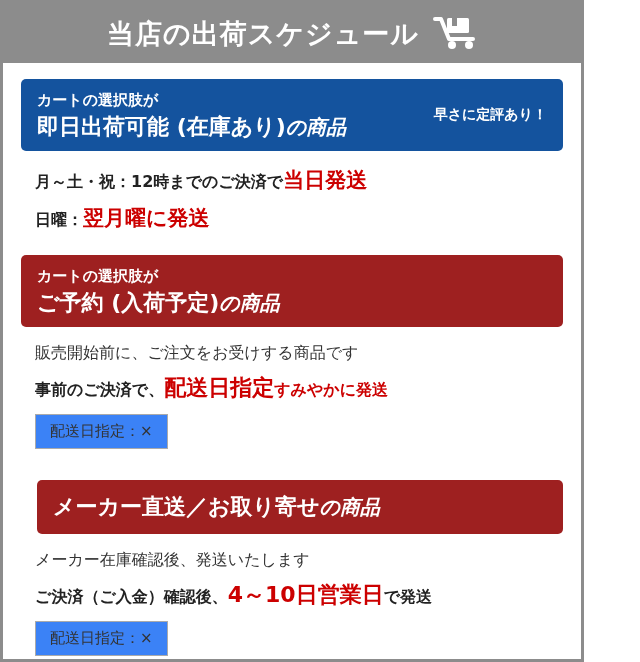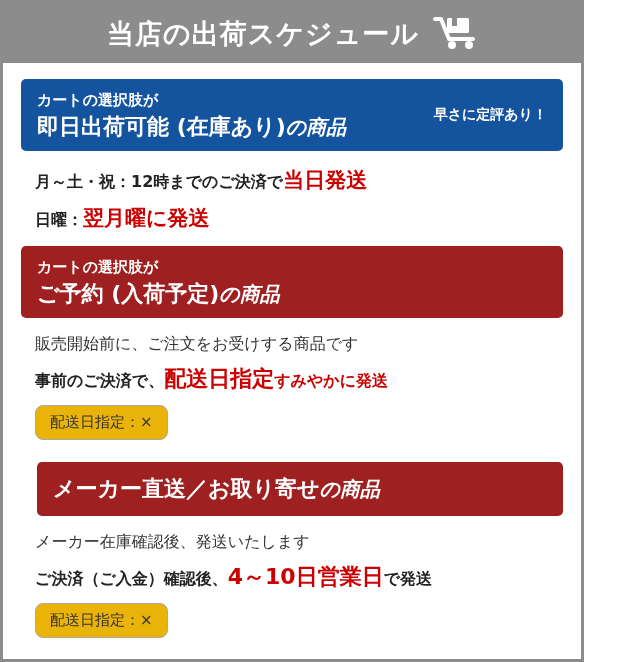--- a/index.html
+++ b/index.html
@@ -82,21 +82,21 @@
     white-space: nowrap;
     align-self: center;
     padding-left: 10px;
     text-align: center;
   }
   .band-single {
     padding: 12px 16px;
     margin-left: 16px;
   }
   .detail {
-    padding: 14px 8px 6px 14px;
+    padding: 14px 8px 15px 14px;
   }
   .detail-line {
     font-size: 16px;
     color: #222222;
     font-weight: bold;
     line-height: 1.5;
     margin-bottom: 6px;
     white-space: nowrap;
   }
   .detail-line.plain {
@@ -109,25 +109,25 @@
   }
   .em-red.lg {
     font-size: 21px;
   }
   .em-red.xl {
     font-size: 22px;
   }
   .tag {
     display: inline-block;
     border: 1px solid #aaaaaa;
-    border-radius: 8px;
+    border-radius: 0;
     padding: 7px 14px;
     font-size: 15px;
     color: #333333;
-    background: #eab308;
+    background: #3b82f6;
     margin-top: 4px;
   }
   .spacer-md { height: 16px; }
 </style>
 </head>
 <body>
 
 <div class="page">
 
   <div class="header">

